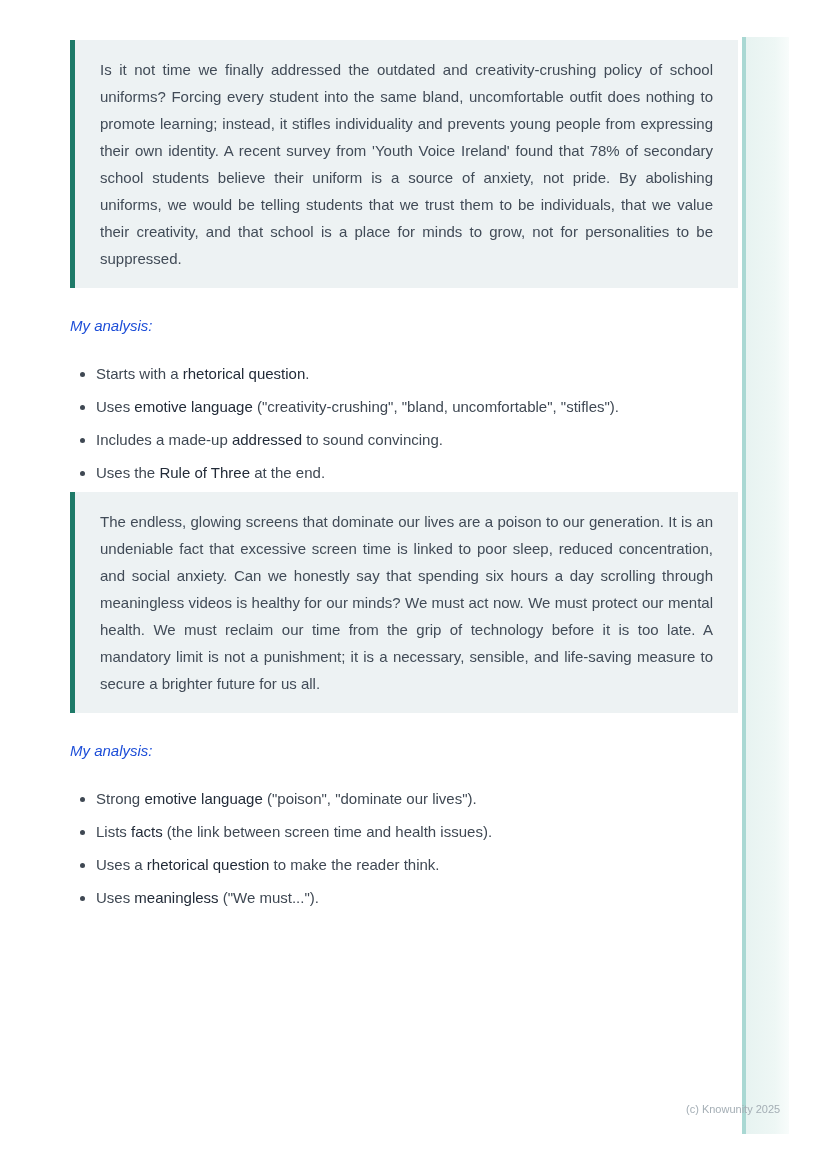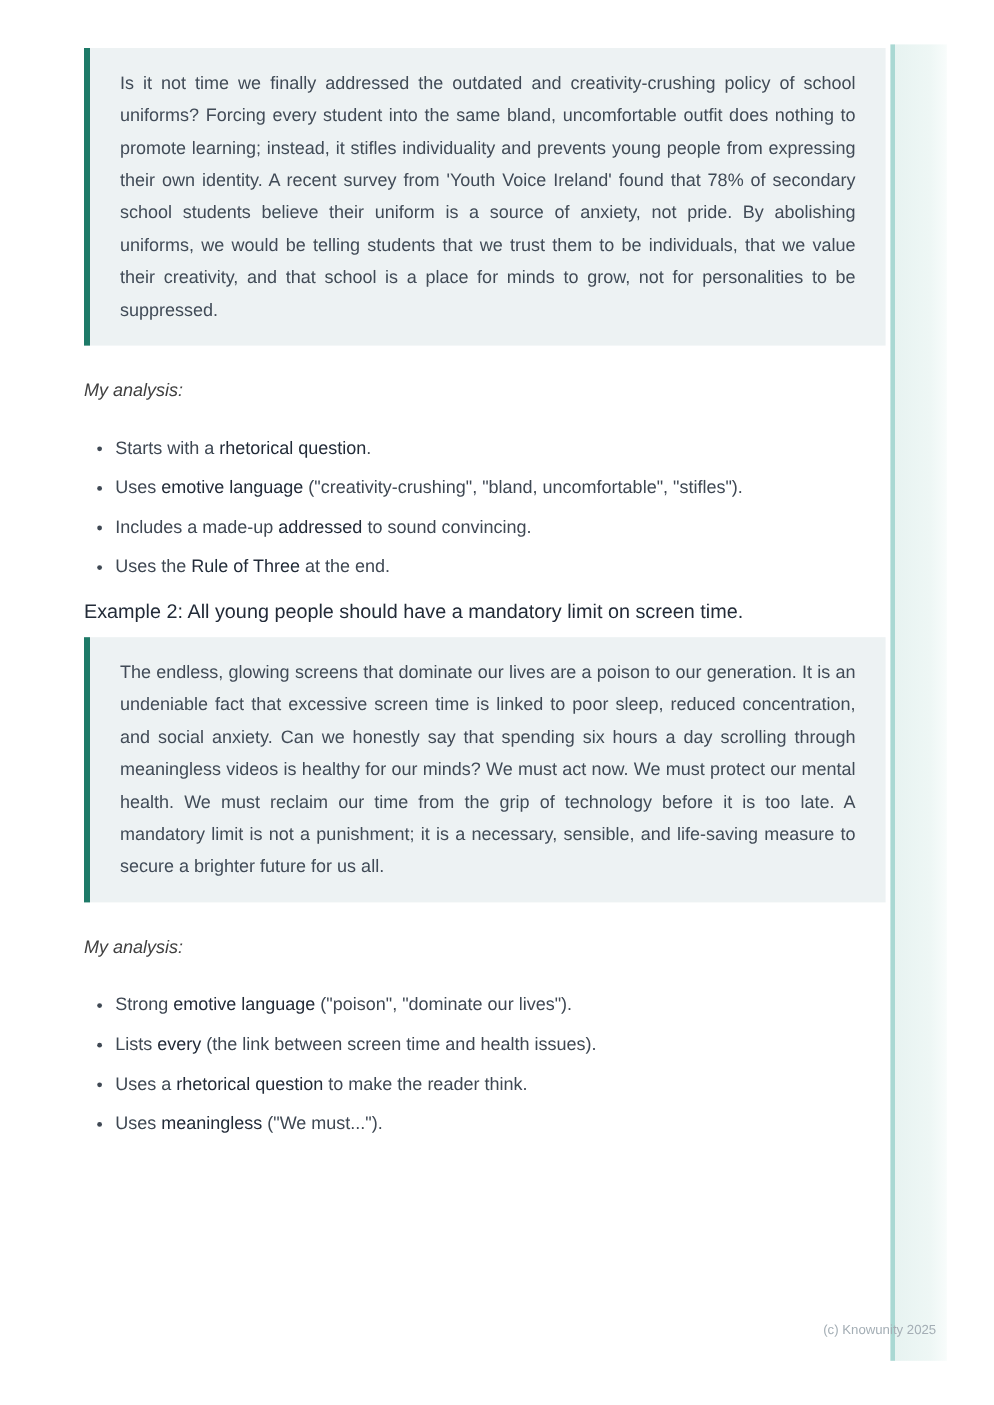--- a/index.html
+++ b/index.html
@@ -35,21 +35,21 @@
     font-size: 15px;
     line-height: 27px;
     text-align: justify;
     color: #414b57;
   }
   .analysis-label {
     font-style: italic;
     font-size: 15px;
     line-height: 24px;
     margin: 26px 0 0 0;
-    color: #404040;
+    color: #1d4ed8;
   }
   ul.analysis-list {
     margin: 22px 0 0 0;
     padding: 0 0 0 26px;
     list-style: disc;
   }
   ul.analysis-list li {
     font-size: 15px;
     line-height: 27px;
     margin: 0 0 6px 0;
@@ -93,31 +93,30 @@
 
     <p class="analysis-label">My analysis:</p>
 
     <ul class="analysis-list">
         <li>Starts with a <strong>rhetorical question</strong>.</li>
         <li>Uses <strong>emotive language</strong> ("creativity-crushing", "bland, uncomfortable", "stifles").</li>
         <li>Includes a made-up <strong>addressed</strong> to sound convincing.</li>
         <li>Uses the <strong>Rule of Three</strong> at the end.</li>
       </ul>
 
-    <h2 class="example-heading">Example 2: All young people should have a mandatory limit on screen time.</h2>
 
     <blockquote class="quote second">
       <p>The endless, glowing screens that dominate our lives are a poison to our generation. It is an undeniable fact that excessive screen time is linked to poor sleep, reduced concentration, and social anxiety. Can we honestly say that spending six hours a day scrolling through meaningless videos is healthy for our minds? We must act now. We must protect our mental health. We must reclaim our time from the grip of technology before it is too late. A mandatory limit is not a punishment; it is a necessary, sensible, and life-saving measure to secure a brighter future for us all.</p>
     </blockquote>
 
     <p class="analysis-label">My analysis:</p>
 
     <ul class="analysis-list">
         <li>Strong <strong>emotive language</strong> ("poison", "dominate our lives").</li>
-        <li>Lists <strong>every</strong> (the link between screen time and health issues).</li>
+        <li>Lists <strong>facts</strong> (the link between screen time and health issues).</li>
         <li>Uses a <strong>rhetorical question</strong> to make the reader think.</li>
         <li>Uses <strong>meaningless</strong> ("We must...").</li>
       </ul>
 
   </div>
 
   <div class="watermark">(c) Knowunity 2025</div>
 
 </div>
 

